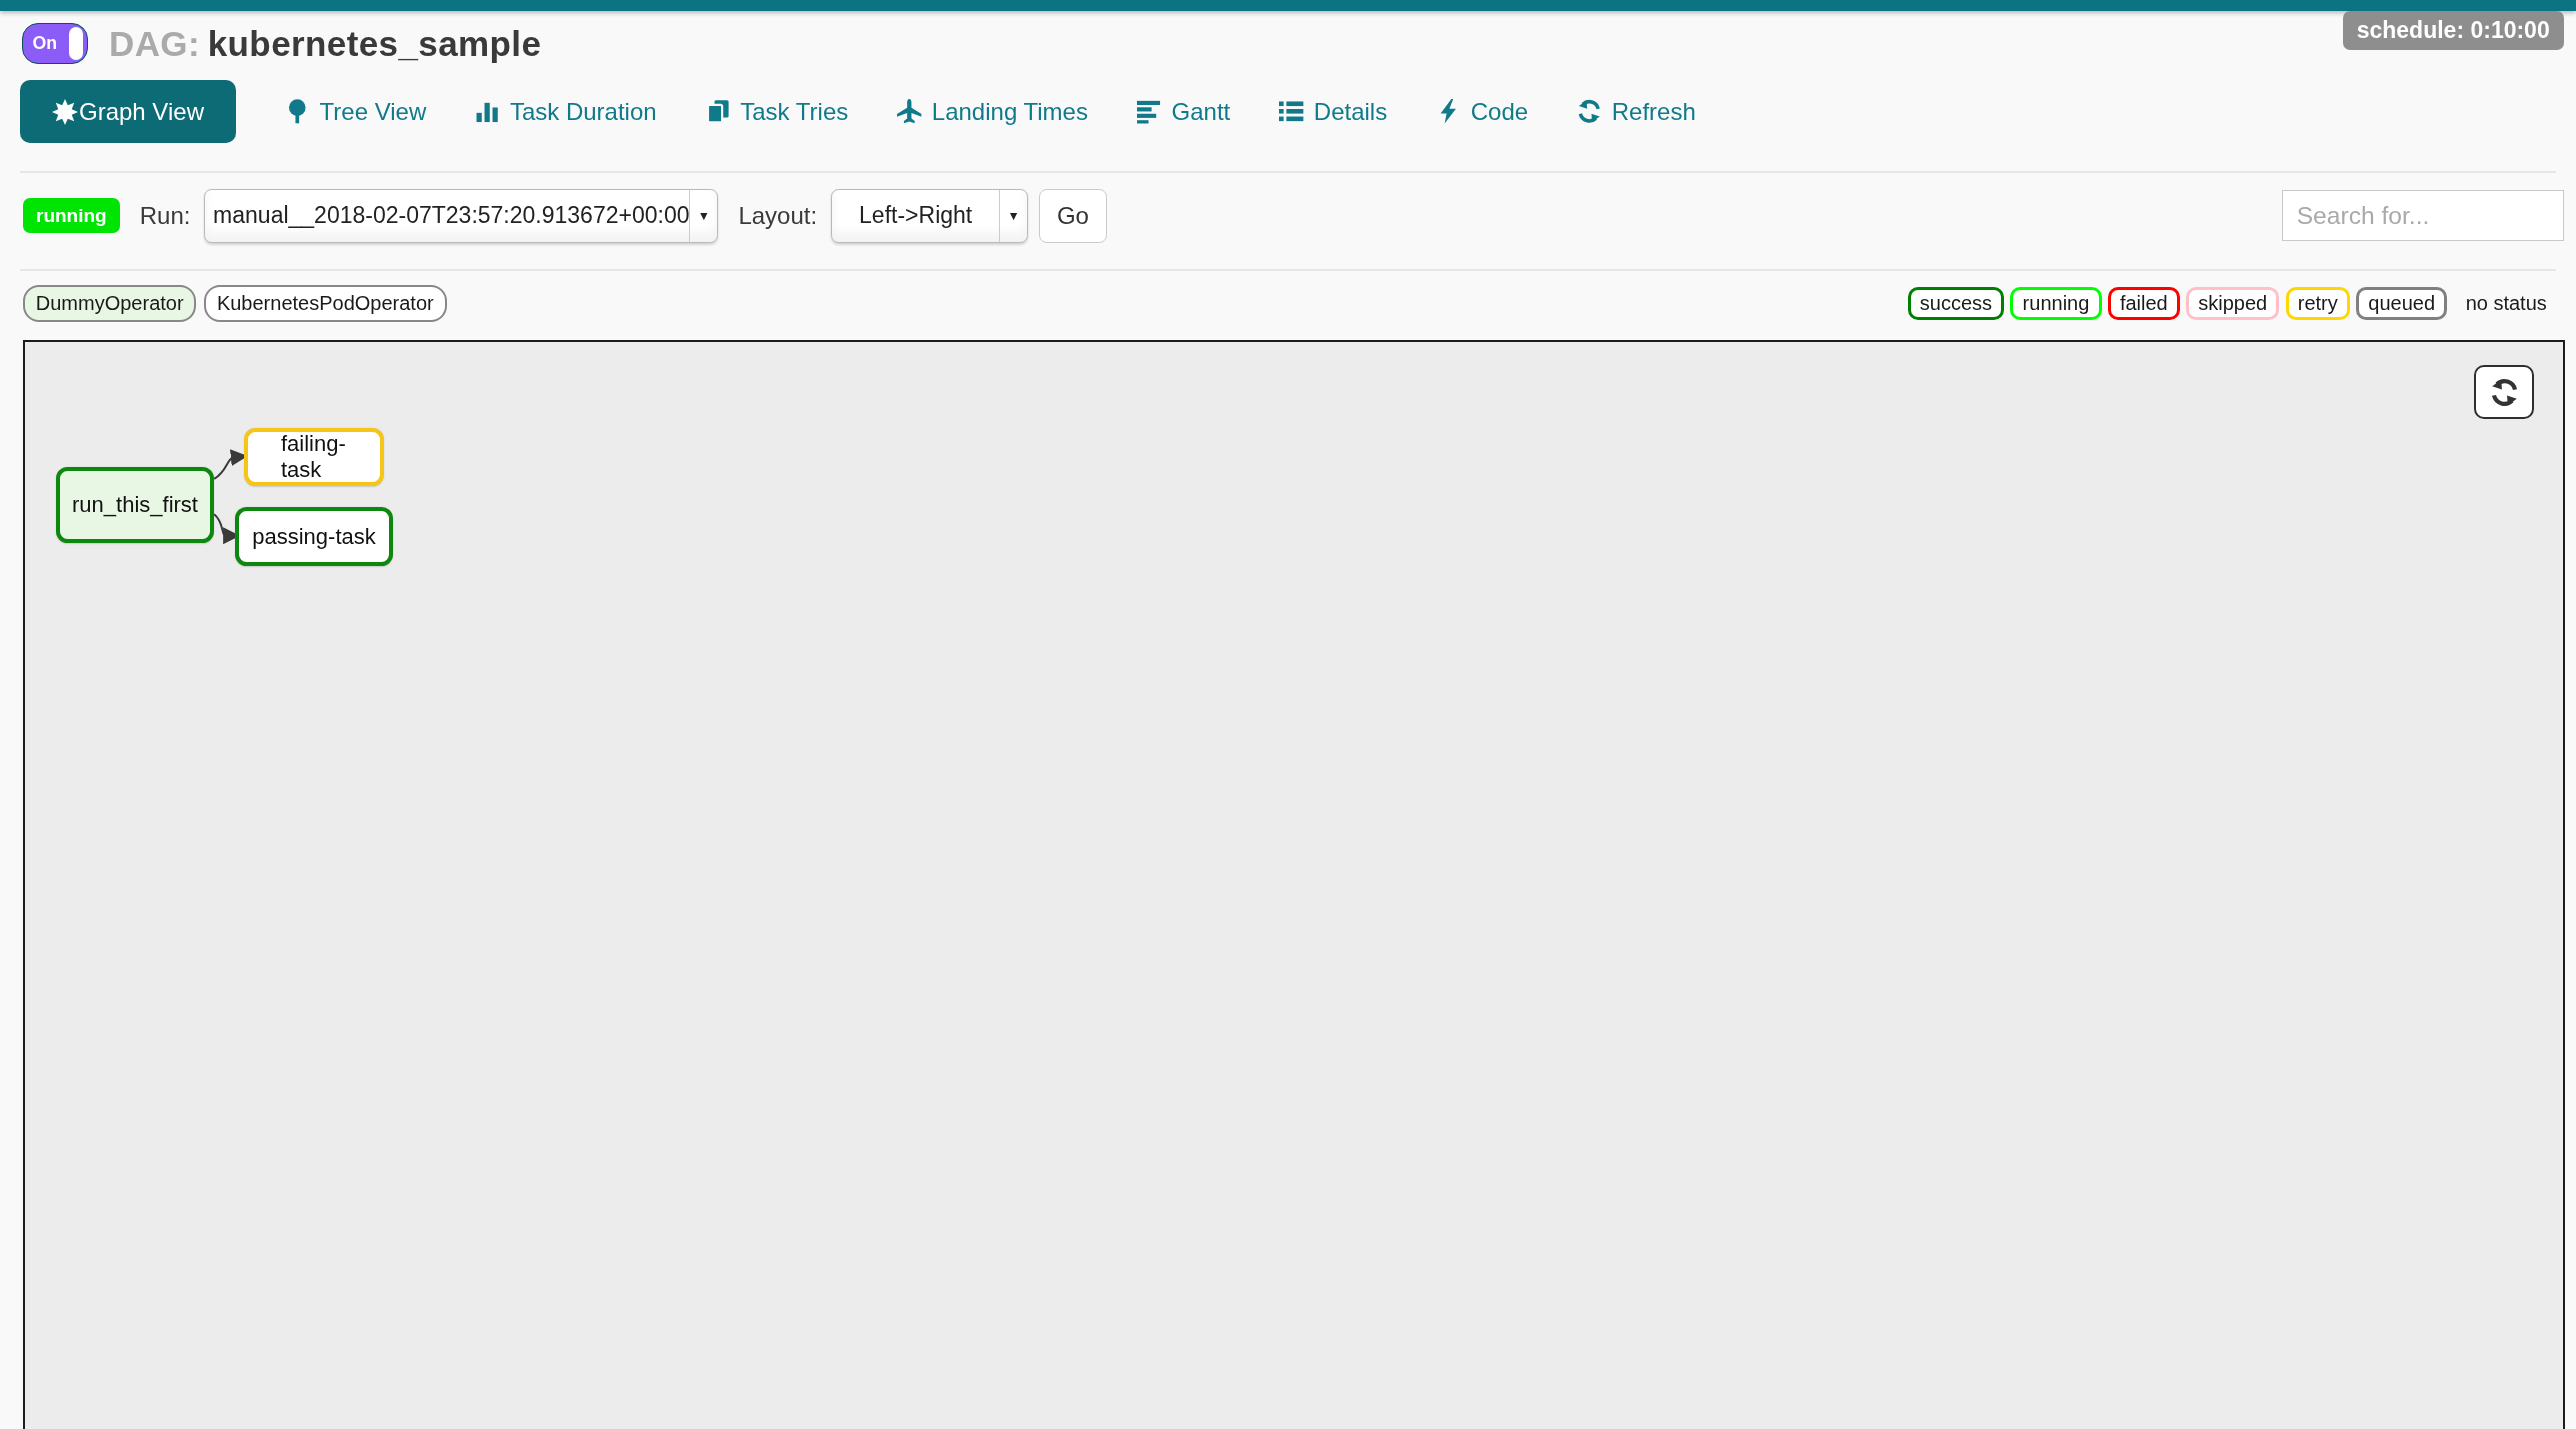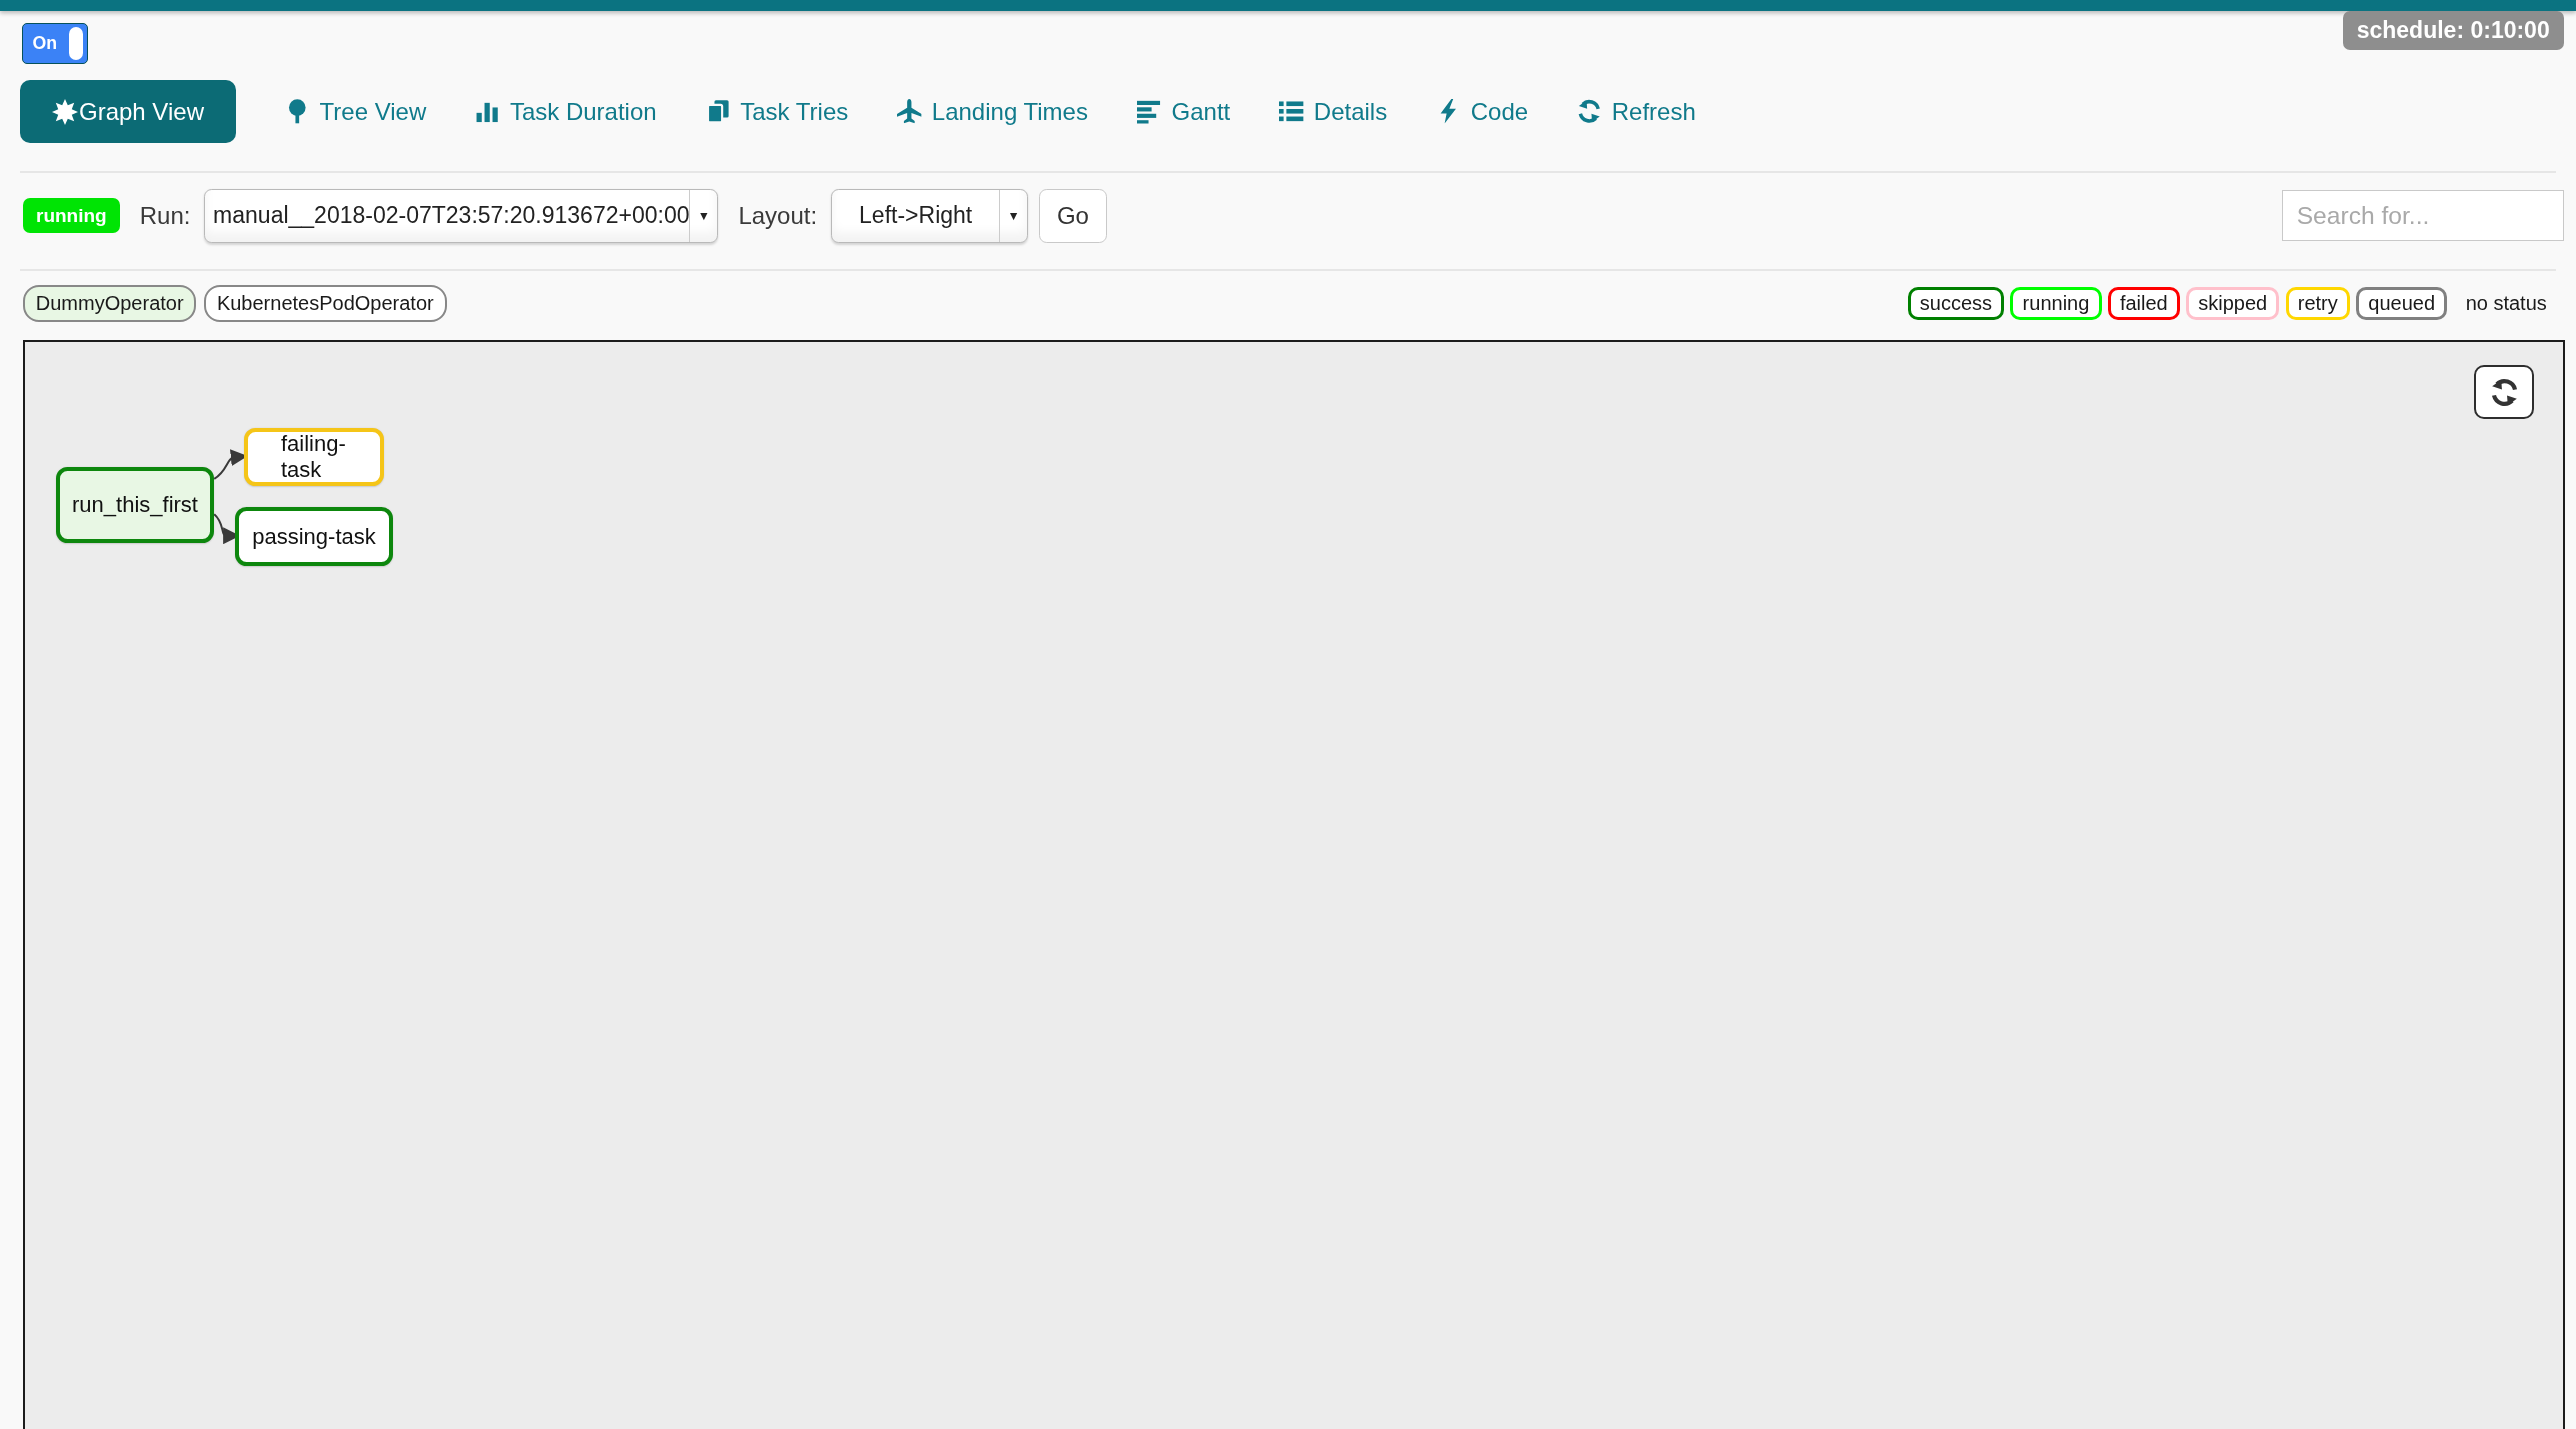--- a/index.html
+++ b/index.html
@@ -15,21 +15,21 @@
     background: #0b7381;
     box-shadow: 0 2.3px 4.6px rgba(0,0,0,0.25);
   }
   
   .header-row {
     position: absolute; left: 21.5px; top: 23px; right: 15.4px;
     display: flex; align-items: center;
   }
   .dag-toggle {
     position: relative; width: 66px; height: 41px;
-    background: #3b82f6; border: 1.5px solid #07525a; border-radius: 5px;
+    background: #8b5cf6; border: 1.5px solid #07525a; border-radius: 16px;
     display: flex; align-items: center; cursor: pointer;
     flex: 0 0 auto;
   }
   .dag-toggle .on-text {
     color: #fff; font-size: 17.7px; font-weight: 700; margin-left: 10px;
   }
   .dag-toggle .handle {
     position: absolute; right: 3.1px; top: 3.1px; bottom: 3.1px; width: 14.6px;
     background: #fff; border-radius: 7px;
   }
@@ -204,20 +204,23 @@
     </symbol>
   </defs>
 </svg>
 
 <div class="topbar"></div>
 
 <div class="header-row">
   <div class="dag-toggle">
     <span class="on-text">On</span>
     <span class="handle"></span>
+  </div>
+  <div class="page-title">
+    <span class="prefix">DAG:</span><span class="name">kubernetes_sample</span>
   </div>
 </div>
 
 <div class="schedule-badge">schedule: 0:10:00</div>
 
 <div class="nav-row">
   <div class="nav-btn-active">
     <svg class="nav-icon" viewBox="0 0 34 34" width="26" height="26">
         <use href="#ic-sunburst"></use>
       </svg>

